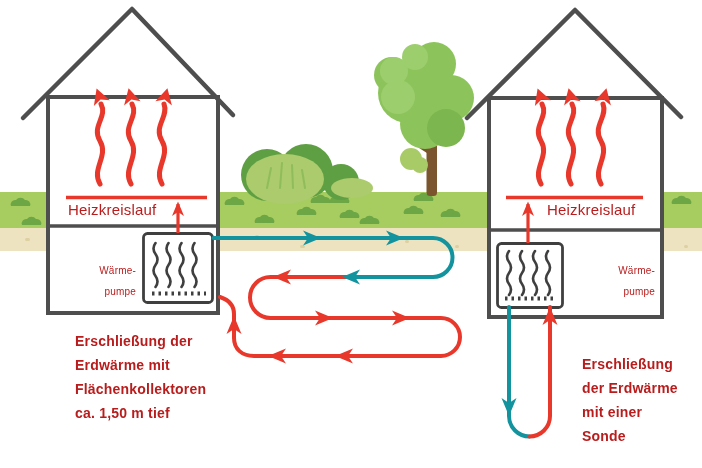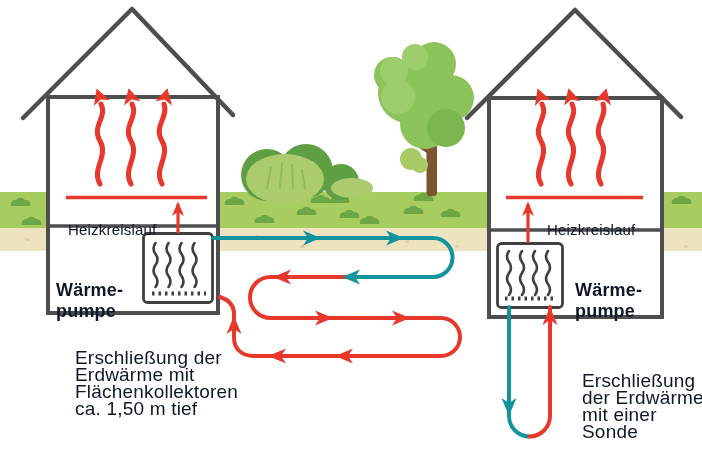--- a/index.html
+++ b/index.html
@@ -2,26 +2,26 @@
 <html><head>
 <meta charset="utf-8">
 <style>
   html,body { margin:0; padding:0; background:#ffffff; }
   .canvas {
     position:relative; width:702px; height:468px; background:#ffffff;
     overflow:hidden; font-family:"Liberation Sans", sans-serif;
   }
   .canvas svg { position:absolute; left:0; top:0; }
   .label {
-    position:absolute; color:#0f172a; font-family:"Liberation Sans", sans-serif;
-    white-space:pre-line; letter-spacing:0.2px;margin-top:20px;
+    position:absolute; color:#b91c1c; font-family:"Liberation Sans", sans-serif;
+    white-space:pre-line; letter-spacing:0.2px;
   }
   .hk { font-size:15px; font-weight:500; }
-  .wp { font-size:18px; line-height:21px; text-align:left; font-weight:700; }
-  .cap { font-size:19px; line-height:17px; font-weight:400; }
+  .wp { font-size:10px; line-height:21px; text-align:right; font-weight:400; }
+  .cap { font-size:14px; line-height:24px; font-weight:700; }
 </style>
 </head>
 <body>
 
 <div class="canvas">
 <svg width="702" height="468" viewBox="0 0 702 468">
   <defs>
     <path id="tuft" d="M-9,3 a4.5,4.5 0 0 1 5,-6 a5.5,5.5 0 0 1 9,0 a4.5,4.5 0 0 1 5,6 z"></path>
     <path id="pumpwave" d="M0,0 q-4,5.5 0,11 q4,5.5 0,11 q-4,5.5 0,11 q4,5.5 0,11"></path>
     <path id="flowhead" d="M-10,-7.5 L8,0 L-10,7.5 L-5,0 Z"></path>

